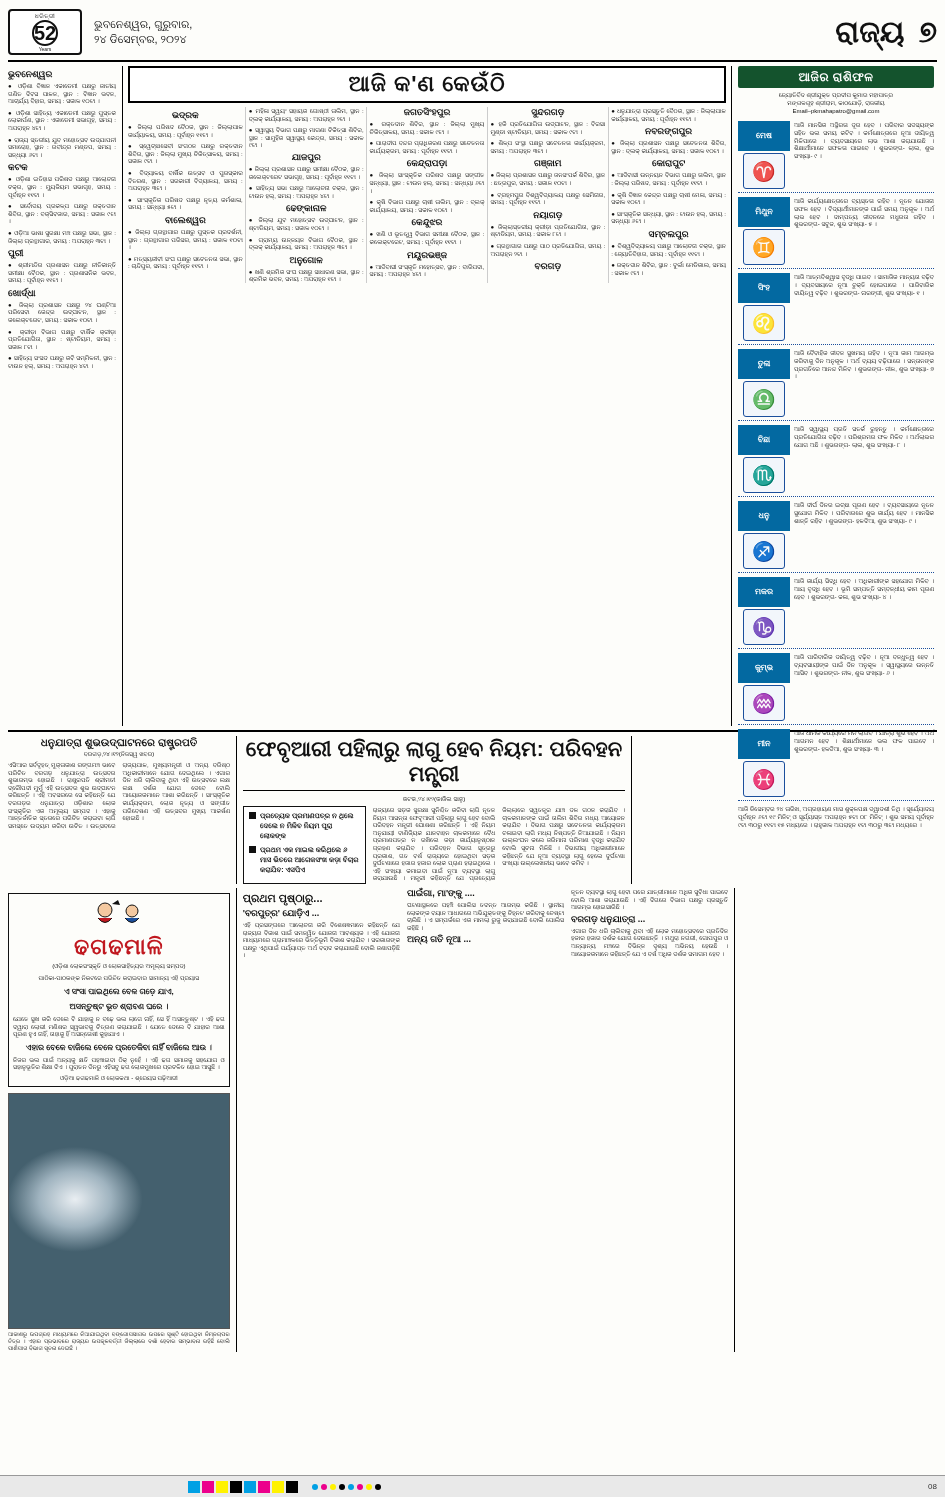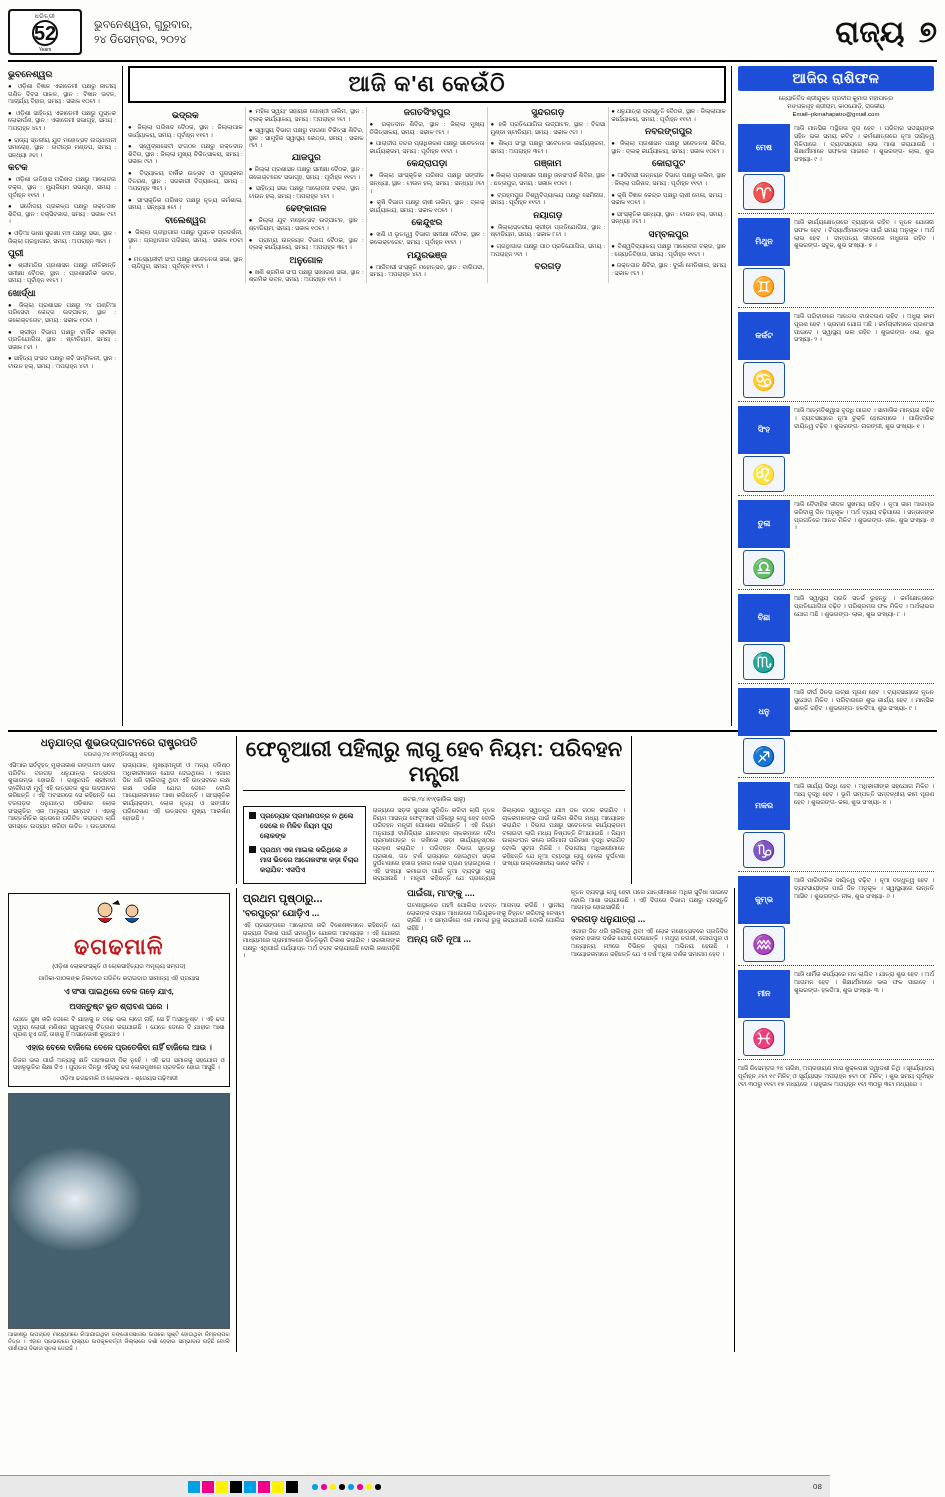--- a/index.html
+++ b/index.html
@@ -44,29 +44,29 @@
 
   .banner {
     border:2px solid #000; text-align:center; font-size:22px; font-weight:bold;
     padding:3px 0 4px 0; margin-bottom:4px; letter-spacing:1px;
     background: #fff;
   }
   .center-cols { column-count:5; column-gap:6px; column-rule:1px solid #ccc; }
 
   
   .rashi-banner {
-    background:#1d4ed8; color:#fff; text-align:center; font-size:14px; font-weight:bold;
+    background:#14532d; color:#fff; text-align:center; font-size:12px; font-weight:bold;
     padding:4px 0; border-radius:2px; letter-spacing:.5px;
   }
   .rashi-sub { font-size:6px; text-align:center; line-height:8px; margin:3px 0 2px; }
   .rashi-item { display:flex; gap:4px; padding:4px 0 3px; border-bottom:1px dotted #1b4f9c; }
   .rashi-icon-wrap { width:52px; flex:0 0 52px; text-align:center; }
   .rashi-name {
-    background:#1d4ed8; color:#fff; font-size:8px; font-weight:bold;
-    padding:19px 0; margin-bottom:2px;
+    background:#0369a1; color:#fff; font-size:8px; font-weight:bold;
+    padding:10px 0; margin-bottom:2px;
   }
   .rashi-sym {
     width:42px; height:36px; margin:0 auto; border:1px solid #1b4f9c; border-radius:3px;
     display:flex; align-items:center; justify-content:center; font-size:19px; color:#16406f;
     background:#f2f6fb;
   }
   .rashi-text { font-size:6.1px; line-height:7.8px; text-align:justify; flex:1; }
   .rashi-foot { font-size:6.1px; line-height:7.8px; text-align:justify; padding-top:4px; }
 
   
@@ -104,21 +104,21 @@
   }
   .img-cap { font-size:5.6px; line-height:7px; text-align:justify; margin-top:2px; }
 
   .lower { display:flex; gap:6px; margin-top:4px; }
   .low-l { width:222px; }
   .low-m { width:500px; border-left:1px solid #000; border-right:1px solid #000; padding:0 6px; }
   .sec-head { font-size:11px; font-weight:bold; margin:4px 0 3px; }
   .sub-head { font-size:9px; font-weight:bold; margin:3px 0 2px; }
 
   
-  .footbar { position:absolute; left:0; bottom:0; width:830px; height:22px; background:#e9e9e9; border-top:1px solid #999; display:flex; align-items:center;padding-left:38px; }
+  .footbar { position:absolute; left:0; bottom:0; width:945px; height:22px; background:#e9e9e9; border-top:1px solid #999; display:flex; align-items:center;padding-left:38px; }
   .swatches { display:flex; gap:2px; margin-left:150px; }
   .sw { width:12px; height:12px; }
   .footpg { margin-left:auto; margin-right:8px; font-size:8px; color:#333; }
   .dots { display:flex; gap:3px; margin-left:14px; }
   .dot { width:6px;height:6px;border-radius:50%; }
 </style>
 </head>
 <body>
 
 <div class="page">
@@ -268,27 +268,20 @@
               <div class="rashi-sym">♈</div>
             </div>
             <div class="rashi-text">ଆଜି ମାନସିକ ଅସ୍ଥିରତା ଦୂର ହେବ । ପରିବାର ସଦସ୍ୟଙ୍କ ସହିତ ଭଲ ସମୟ କଟିବ । କର୍ମକ୍ଷେତ୍ରରେ ନୂଆ ଦାୟିତ୍ୱ ମିଳିପାରେ । ବ୍ୟବସାୟରେ ଲାଭ ଆଶା କରାଯାଉଛି । ଶିକ୍ଷାର୍ଥୀମାନେ ସଫଳତା ପାଇବେ । ଶୁଭରଙ୍ଗ- ଲାଲ, ଶୁଭ ସଂଖ୍ୟା- ୯ ।</div>
           </div>
           <div class="rashi-item">
             <div class="rashi-icon-wrap">
               <div class="rashi-name">ମିଥୁନ</div>
               <div class="rashi-sym">♊</div>
             </div>
             <div class="rashi-text">ଆଜି କାର୍ଯ୍ୟକ୍ଷେତ୍ରରେ ବ୍ୟସ୍ତତା ରହିବ । ନୂତନ ଯୋଜନା ସଫଳ ହେବ । ବିଦ୍ୟାର୍ଥୀମାନଙ୍କ ପାଇଁ ସମୟ ଅନୁକୂଳ । ଅର୍ଥ ଲାଭ ହେବ । ଦାମ୍ପତ୍ୟ ଜୀବନରେ ମଧୁରତା ରହିବ । ଶୁଭରଙ୍ଗ- ସବୁଜ, ଶୁଭ ସଂଖ୍ୟା- ୫ ।</div>
-          </div>
-          <div class="rashi-item">
-            <div class="rashi-icon-wrap">
-              <div class="rashi-name">କର୍କଟ</div>
-              <div class="rashi-sym">♋</div>
-            </div>
-            <div class="rashi-text">ଆଜି ପରିବାରରେ ଆନନ୍ଦର ବାତାବରଣ ରହିବ । ଅଧୁରା କାମ ପୂରଣ ହେବ । ଭ୍ରମଣ ଯୋଗ ଅଛି । କର୍ମଚାରୀମାନେ ପ୍ରଶଂସା ପାଇବେ । ସ୍ୱାସ୍ଥ୍ୟ ଭଲ ରହିବ । ଶୁଭରଙ୍ଗ- ଧଳା, ଶୁଭ ସଂଖ୍ୟା- ୨ ।</div>
           </div>
           <div class="rashi-item">
             <div class="rashi-icon-wrap">
               <div class="rashi-name">ସିଂହ</div>
               <div class="rashi-sym">♌</div>
             </div>
             <div class="rashi-text">ଆଜି ଆତ୍ମବିଶ୍ୱାସ ବୃଦ୍ଧି ପାଇବ । ସାମାଜିକ ମାନ୍ୟତା ବଢ଼ିବ । ବ୍ୟବସାୟରେ ନୂଆ ଚୁକ୍ତି ହୋଇପାରେ । ପାରିବାରିକ ଦାୟିତ୍ୱ ବଢ଼ିବ । ଶୁଭରଙ୍ଗ- ନାରଙ୍ଗୀ, ଶୁଭ ସଂଖ୍ୟା- ୧ ।</div>
           </div>
           <div class="rashi-item">
             <div class="rashi-icon-wrap">

